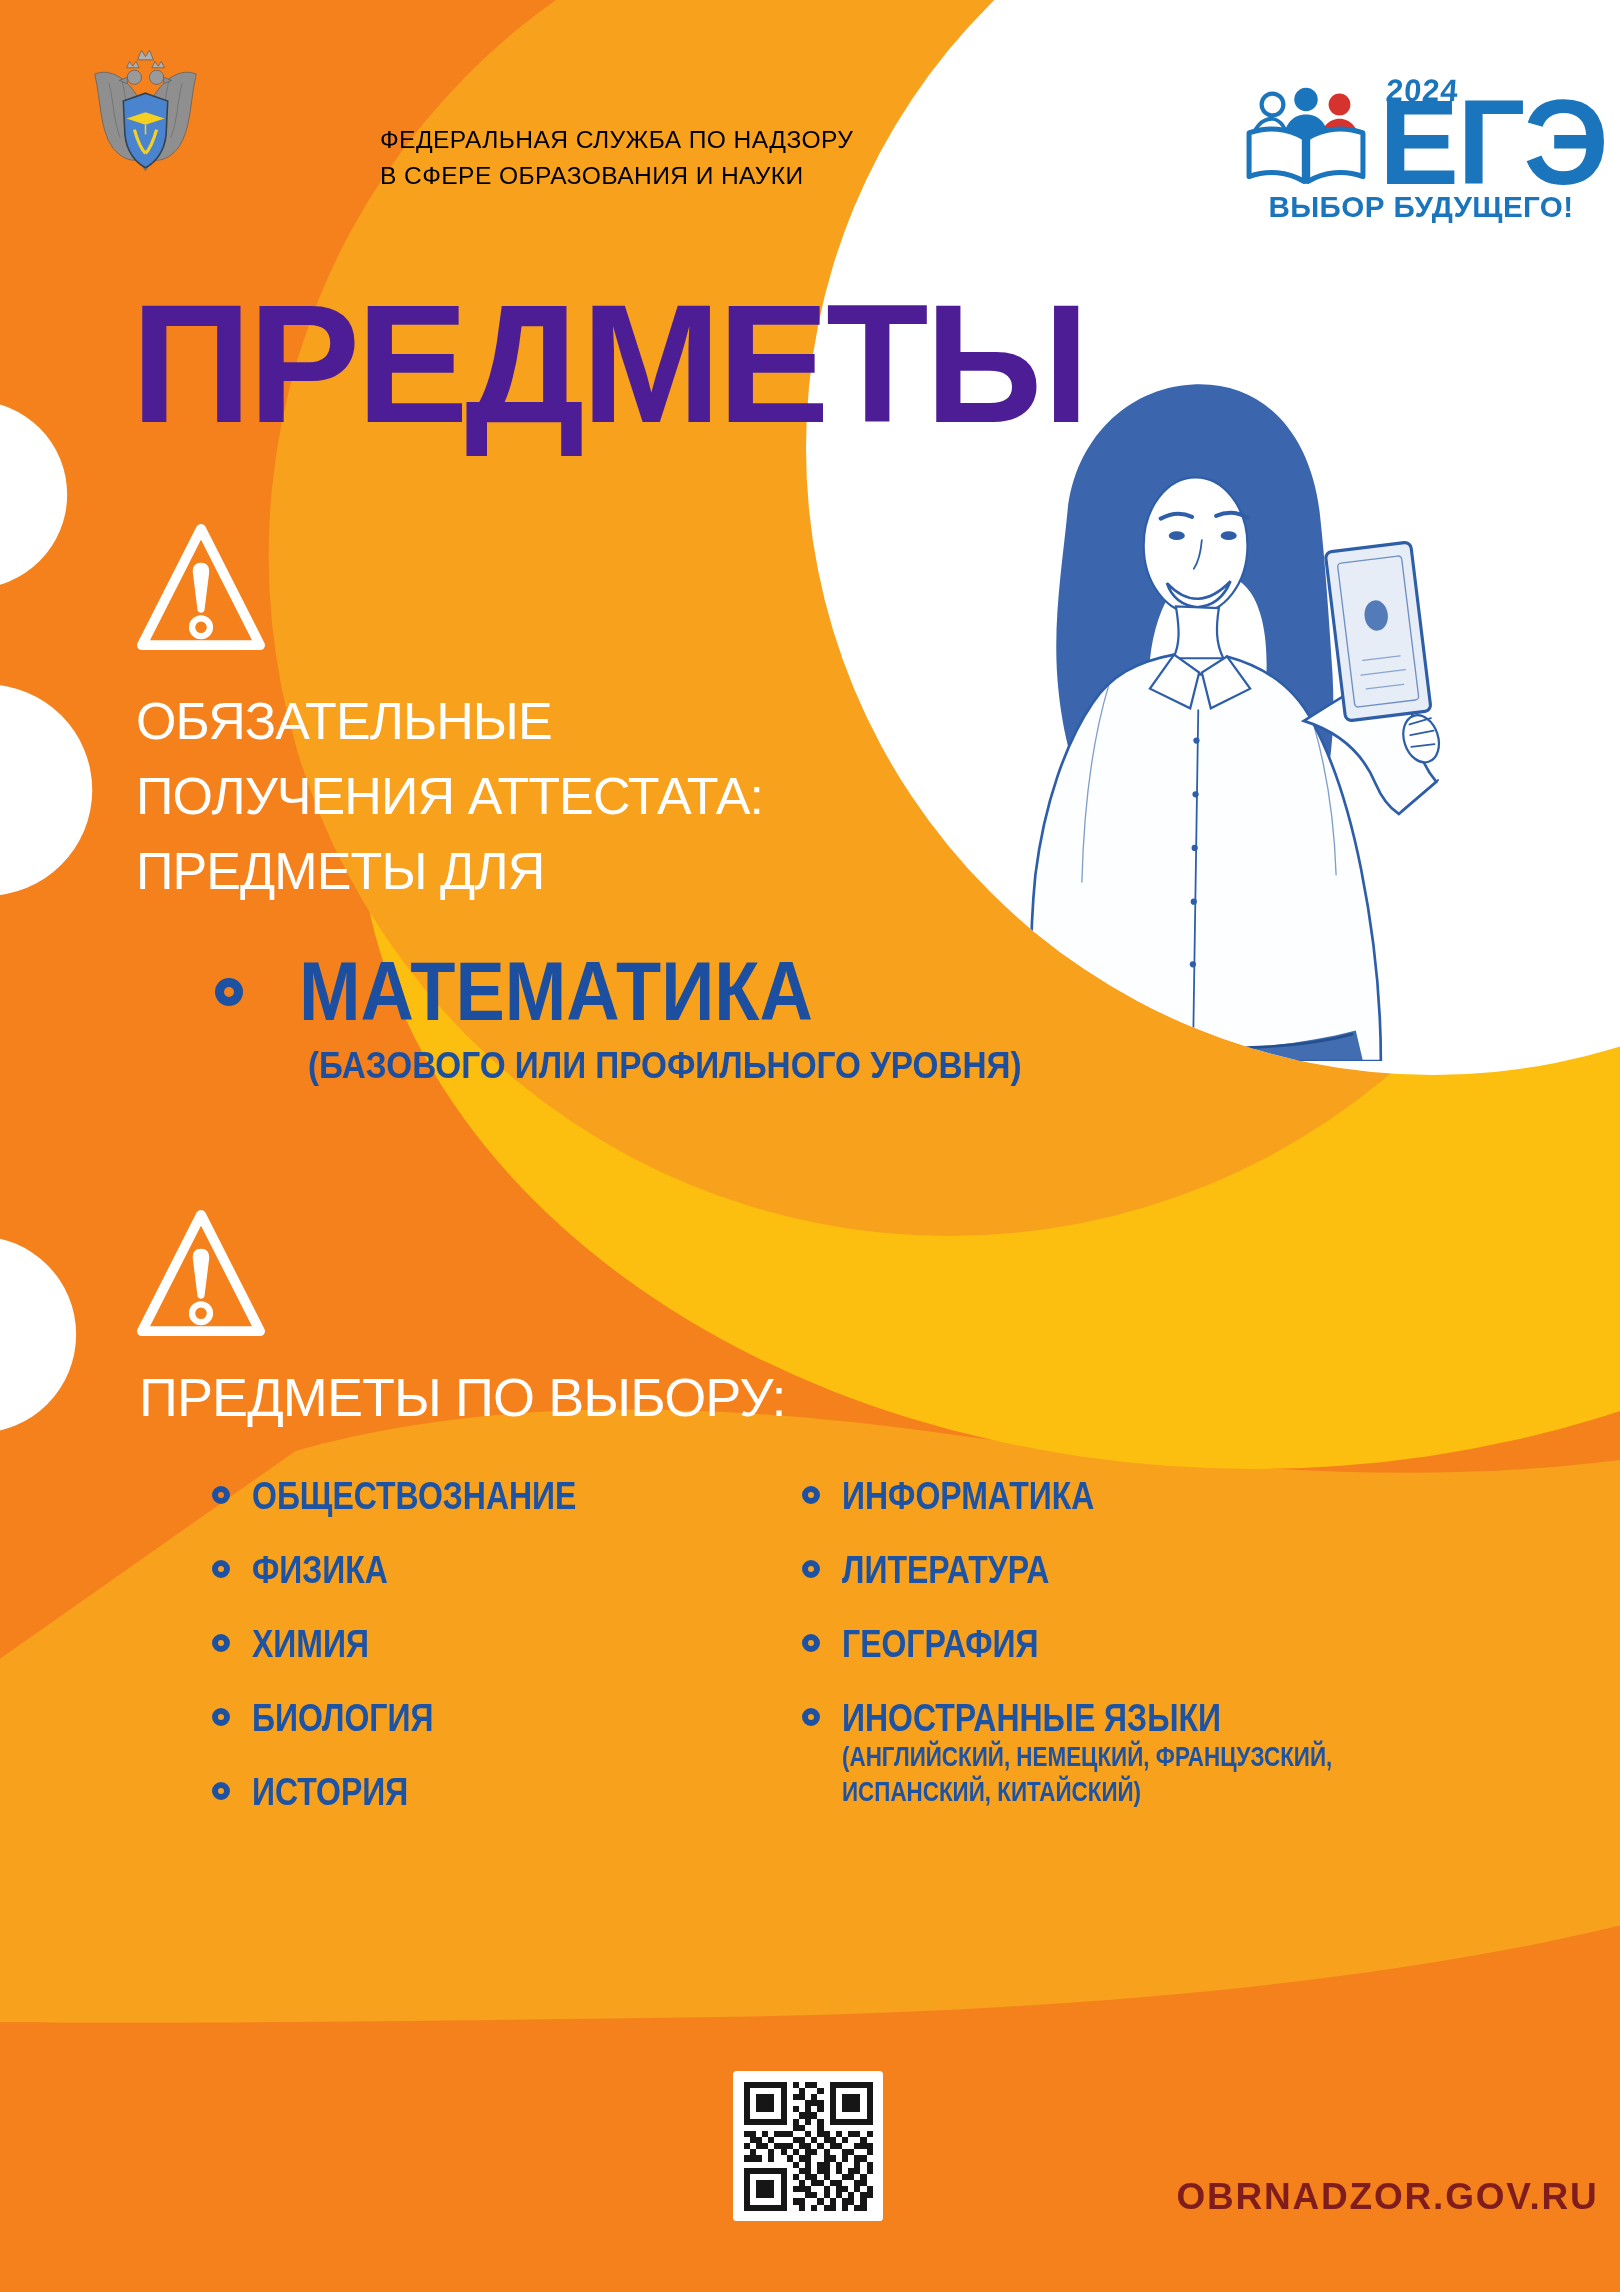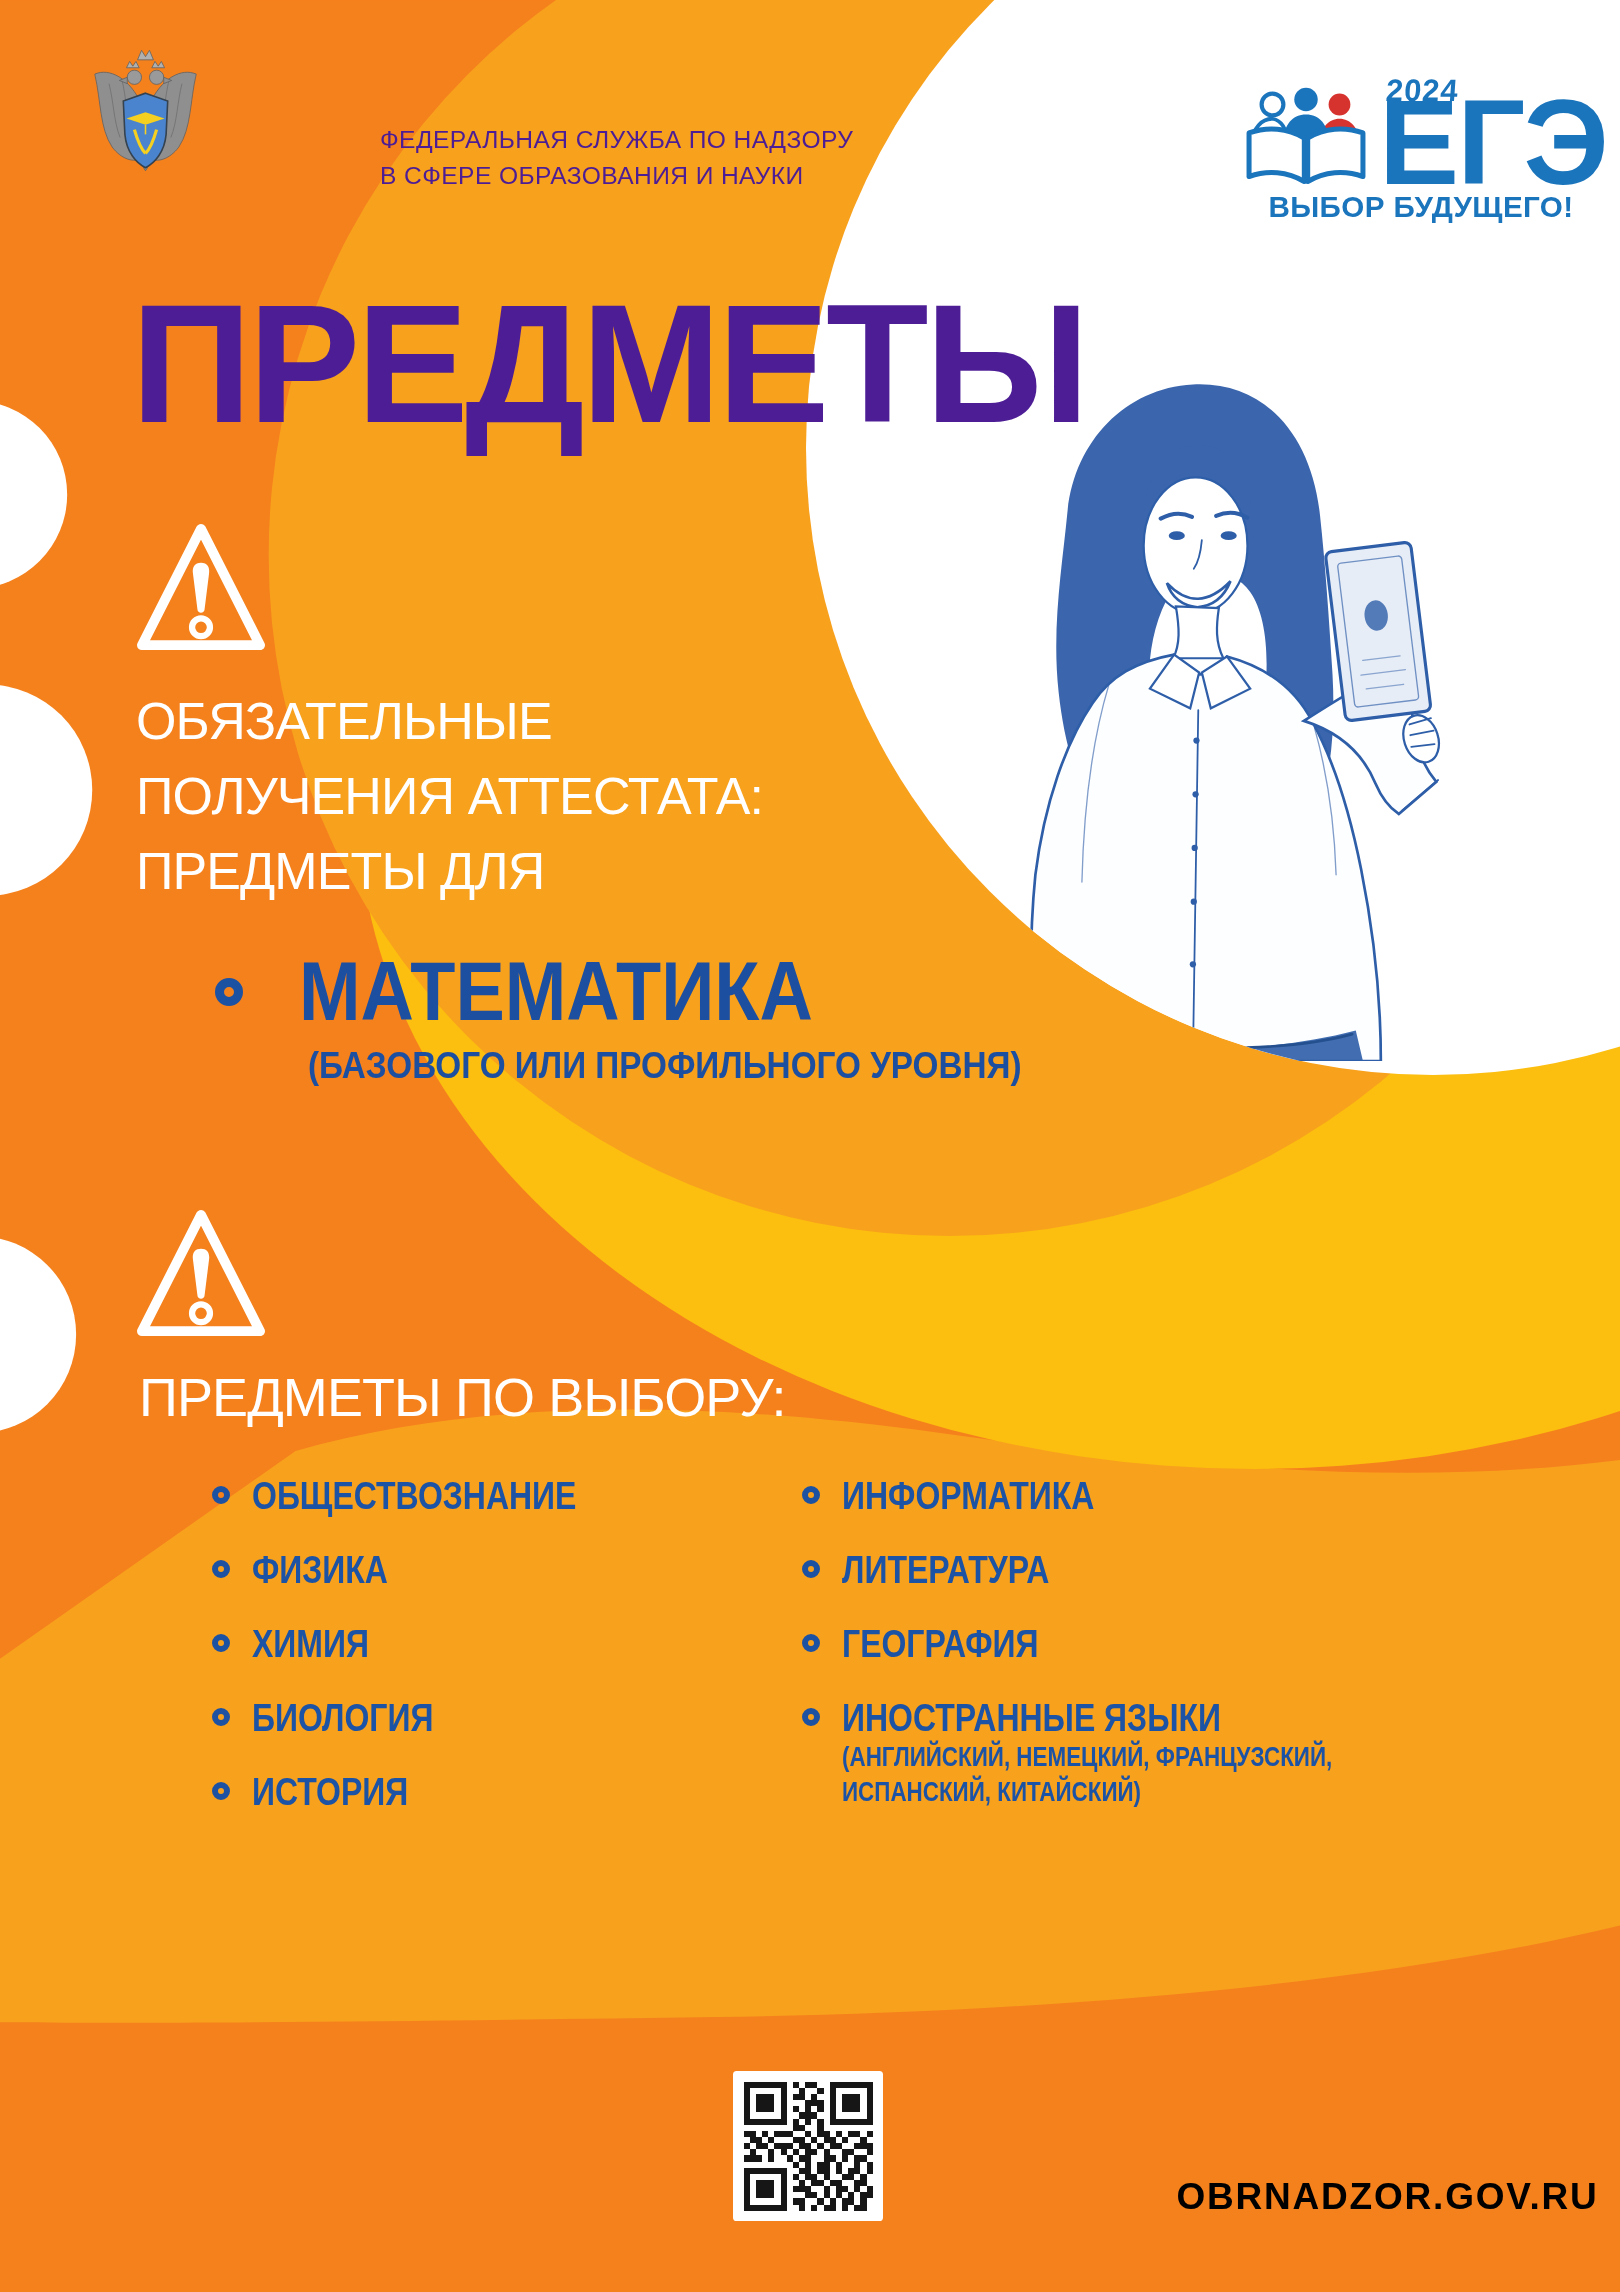--- a/index.html
+++ b/index.html
@@ -4,21 +4,21 @@
 <style>
   html,body{margin:0;padding:0;background:#F5811D;}
   .stage{position:relative;width:1620px;height:2293px;overflow:hidden;
          font-family:"Liberation Sans",sans-serif;}
   .abs{position:absolute;}
   
   #bg{position:absolute;left:0;top:0;width:1620px;height:2293px;}
   .white-circle{position:absolute;left:806px;top:-179px;width:1254px;height:1254px;
                 background:#fff;border-radius:50%;overflow:hidden;}
   
-  .agency-text{position:absolute;left:380px;top:122px;color:#4c1d95;
+  .agency-text{position:absolute;left:380px;top:122px;color:#000000;
                font-size:24.6px;line-height:36px;letter-spacing:0.4px;font-weight:400;}
   .ege-2024{position:absolute;left:1386px;top:73px;color:#1B75BC;font-size:31px;
             font-weight:bold;letter-spacing:0.9px;transform:skewX(-4deg);}
   .ege-abbr{position:absolute;left:1379px;top:82px;color:#1B75BC;font-size:120px;
             line-height:120px;font-weight:bold;letter-spacing:-1.8px;}
   .ege-slogan{position:absolute;left:1239px;top:190px;width:364px;text-align:center;
               color:#1B75BC;font-size:29.6px;font-weight:bold;letter-spacing:0.4px;}
   
   .poster-title{position:absolute;left:131px;top:279px;color:#4c1d95;
                 font-size:168px;line-height:170px;font-weight:bold;letter-spacing:-3.6px;}
@@ -46,21 +46,21 @@
            transform:scaleX(.82);transform-origin:left center;white-space:nowrap;}
   .o-note{font-size:28px;line-height:35px;font-weight:bold;color:#1D53A4;
           transform:scaleX(.8);transform-origin:left center;white-space:nowrap;}
   
   #qr-box{position:absolute;left:733px;top:2071px;width:150px;height:150px;
           background:#fff;border-radius:3.6px;box-sizing:border-box;padding:10.7px;}
   #qr-grid{display:grid;grid-template-columns:repeat(21,1fr);grid-template-rows:repeat(21,1fr);
            width:129px;height:129px;}
   #qr-grid .on{background:#161616;}
   
-  .site-url{position:absolute;right:21.5px;top:2176px;color:#000000;font-size:37px;
+  .site-url{position:absolute;right:21.5px;top:2176px;color:#7f1d1d;font-size:37px;
             font-weight:bold;letter-spacing:1.8px;}
 </style>
 </head>
 <body>
 
 <div class="stage">
 
   <svg id="bg" viewBox="0 0 1809 2560" aria-hidden="true">
     <rect x="0" y="0" width="1809" height="2560" fill="#F5811D"></rect>
     <path fill="#F8A11D" d="M0,1852 L330,1620 C520,1565 760,1560 1050,1600 C1300,1635 1560,1662 1809,1630 L1809,2150 C1500,2225 1100,2248 800,2252 C500,2256 200,2260 0,2258 Z"></path>

